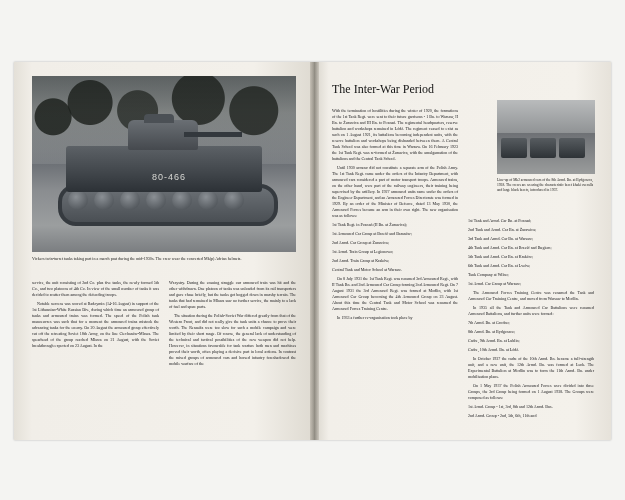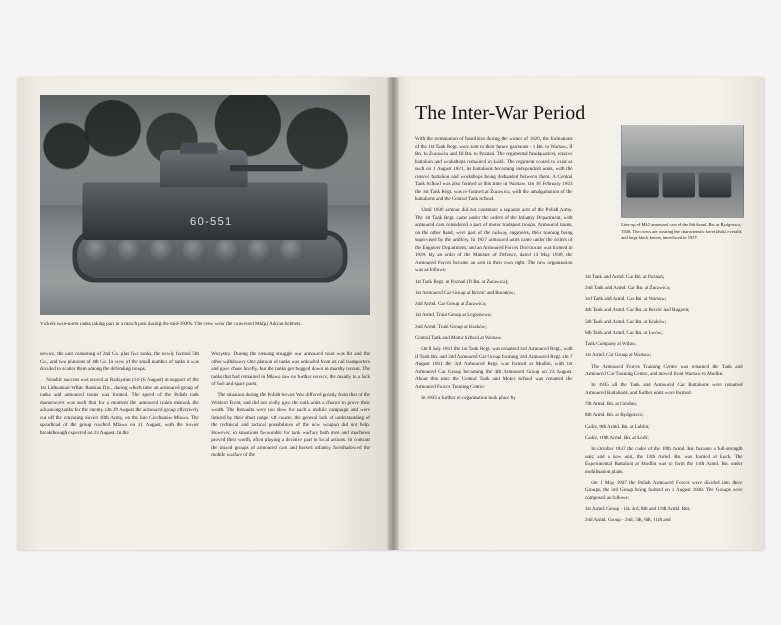--- a/index.html
+++ b/index.html
@@ -149,21 +149,21 @@
     text-align: justify;
     color: #17171a;
   }
   .col p { margin: 0 0 3px 0; text-indent: 5px; }
   .col p.first { text-indent: 0; }
 
   
   .chapter-title {
     position: absolute;
     left: 18px; top: 20px;
-    font-size: 16px;
+    font-size: 12px;
     color: #141414;
     font-family: "Liberation Serif", serif;
   }
   .photo-r {
     position: absolute;
     right: 16px; top: 38px;
     width: 98px; height: 74px;
     background: #33383c;
     overflow: hidden;
   }
@@ -227,21 +227,21 @@
         <div class="wheel" style="left:62px"></div>
         <div class="wheel" style="left:88px"></div>
         <div class="wheel" style="left:114px"></div>
         <div class="wheel" style="left:140px"></div>
         <div class="wheel" style="left:166px"></div>
         <div class="wheel" style="left:192px"></div>
         <div class="tank-body"></div>
         <div class="turret"></div>
         <div class="turret-hatch"></div>
         <div class="gun"></div>
-        <div class="num">60-551</div>
+        <div class="num">80-466</div>
       </div>
 
       <div class="caption-left">Vickers twin-turret tanks taking part in a march past during the mid-1930s. The crew wear the converted Mk(p) Adrian helmets.</div>
 
       <div class="cols">
         <div class="col">
           <p class="first">service, the unit consisting of 2nd Co. plus five tanks, the newly formed 5th Co., and two platoons of 4th Co. In view of the small number of tanks it was decided to scatter them among the defending troops.</p>
           <p>Notable success was scored at Radzymin (14-16 August) in support of the 1st Lithuanian-White Russian Div., during which time an armoured group of tanks and armoured trains was formed. The speed of the Polish tank manoeuvres was such that for a moment the armoured trains mistook the advancing tanks for the enemy. On 20 August the armoured group effectively cut off the retreating Soviet 18th Army, on the line Ciechanów-Mlawa. The spearhead of the group reached Mlawa on 21 August, with the Soviet breakthrough expected on 23 August. In the</p>
         </div>
         <div class="col">

